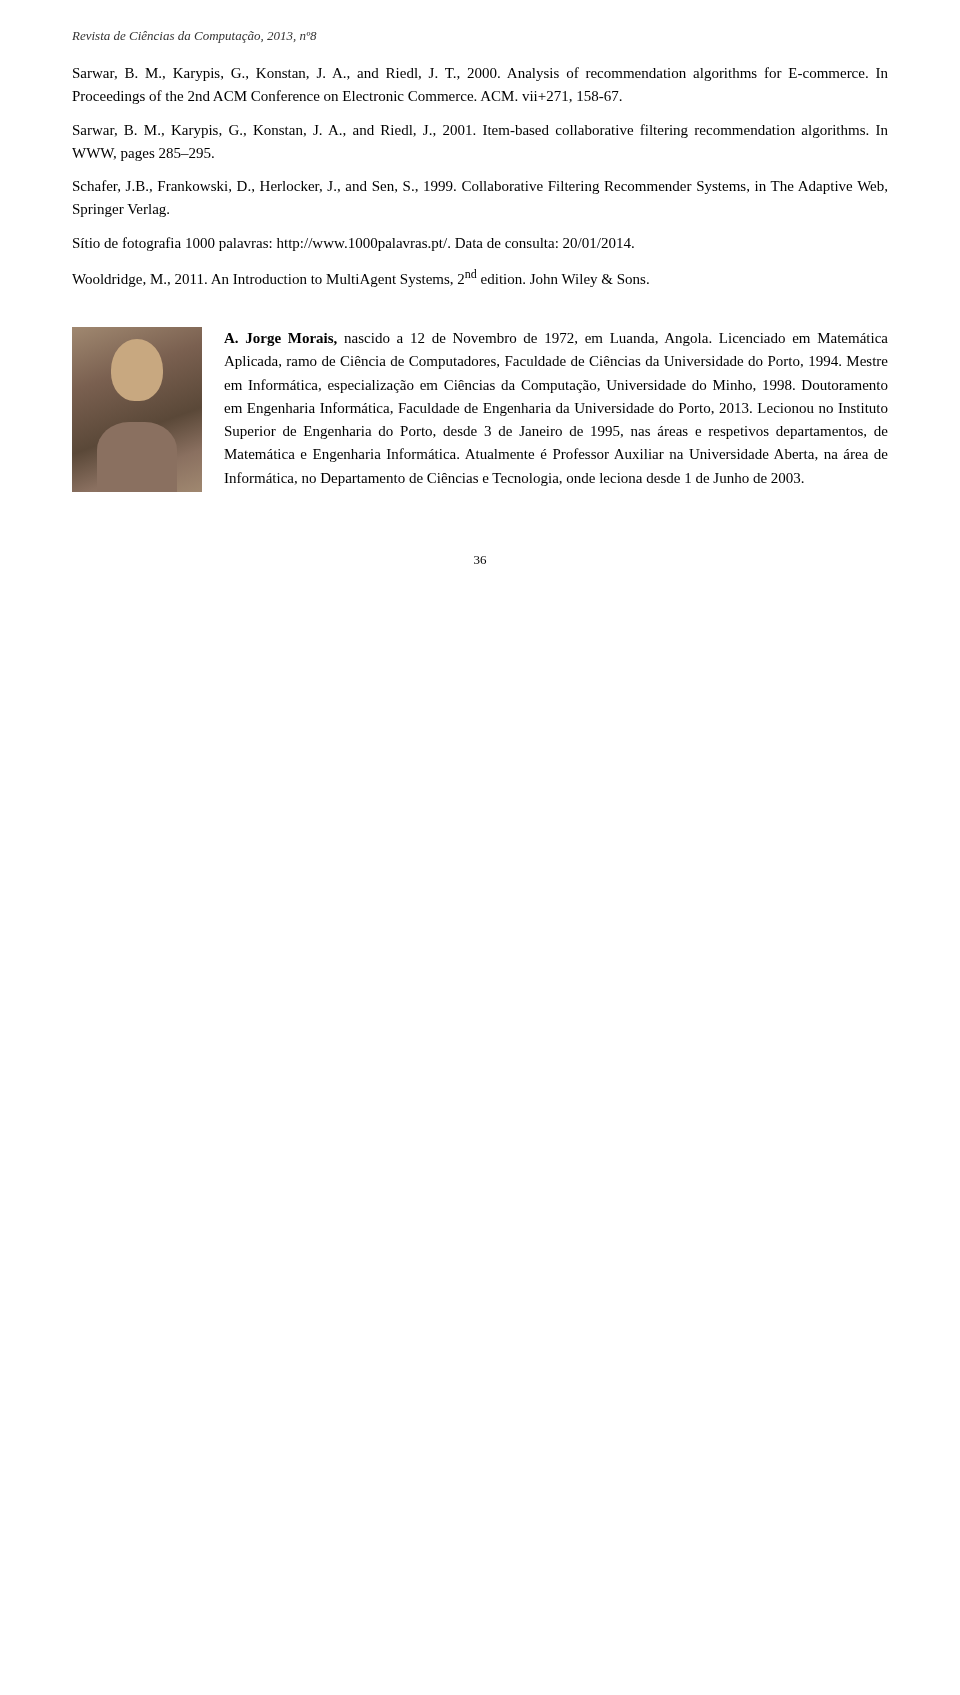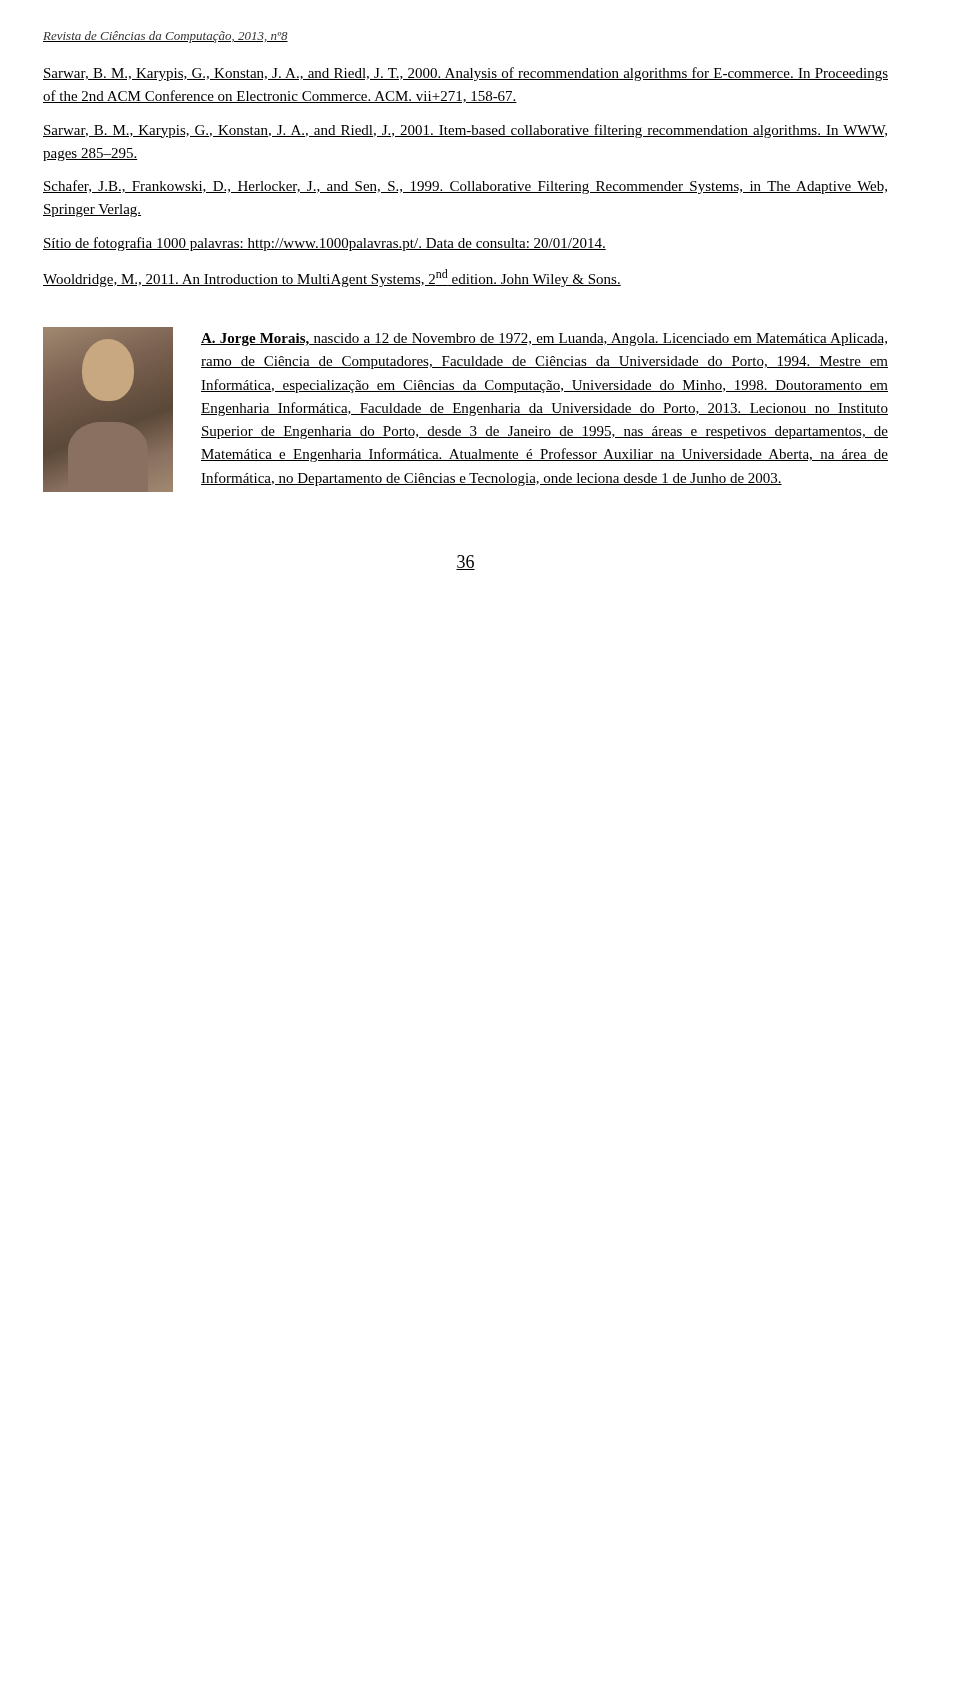--- a/index.html
+++ b/index.html
@@ -6,22 +6,21 @@
     body {
       background: #fff;
       font-family: "Times New Roman", Times, serif;
       font-size: 15px;
       color: #000;
       width: 960px;
       min-height: 1695px;
       position: relative;
     }
     .page {
-      padding: 28px 72px 60px 43px;
-      text-decoration: underline;
+      padding: 28px 72px 60px 72px;
     }
     .header {
       font-size: 13px;
       font-style: italic;
       color: #333;
       margin-bottom: 18px;
       font-family: "Times New Roman", Times, serif;
     }
     .references {
       margin-bottom: 24px;
@@ -29,21 +28,21 @@
     .ref-entry {
       margin-bottom: 10px;
       text-align: justify;
       line-height: 1.55;
       font-size: 15px;
     }
     .bio-section {
       margin-top: 36px;
       display: flex;
       align-items: flex-start;
-      gap: 28px;
+      gap: 22px;
     }
     .bio-photo {
       width: 130px;
       min-width: 130px;
       height: 165px;
       background: #7a6a5a;
       overflow: hidden;
       flex-shrink: 0;
       position: relative;
     }
@@ -80,21 +79,21 @@
       text-align: justify;
       line-height: 1.55;
       font-size: 15px;
     }
     .bio-text .author-name {
       font-weight: bold;
     }
     .page-number {
       text-align: center;
       margin-top: 60px;
-      font-size: 18px;
+      font-size: 13px;
     }
     sup {
       font-size: 12px;
       vertical-align: super;
     }
   </style>
 </head>
 <body>
 
 <div class="page">

